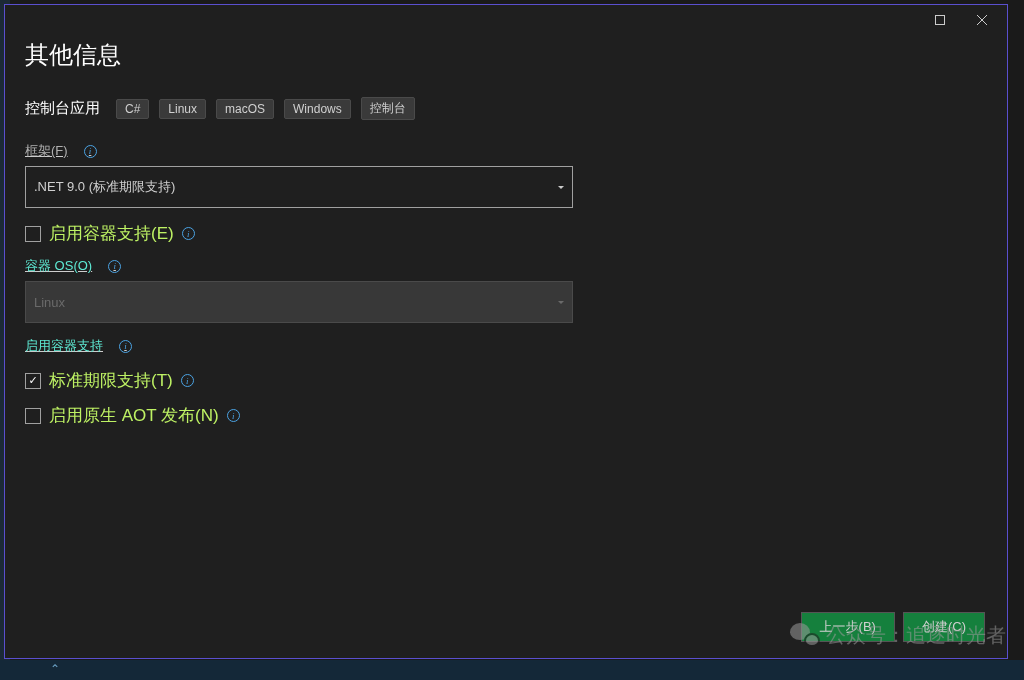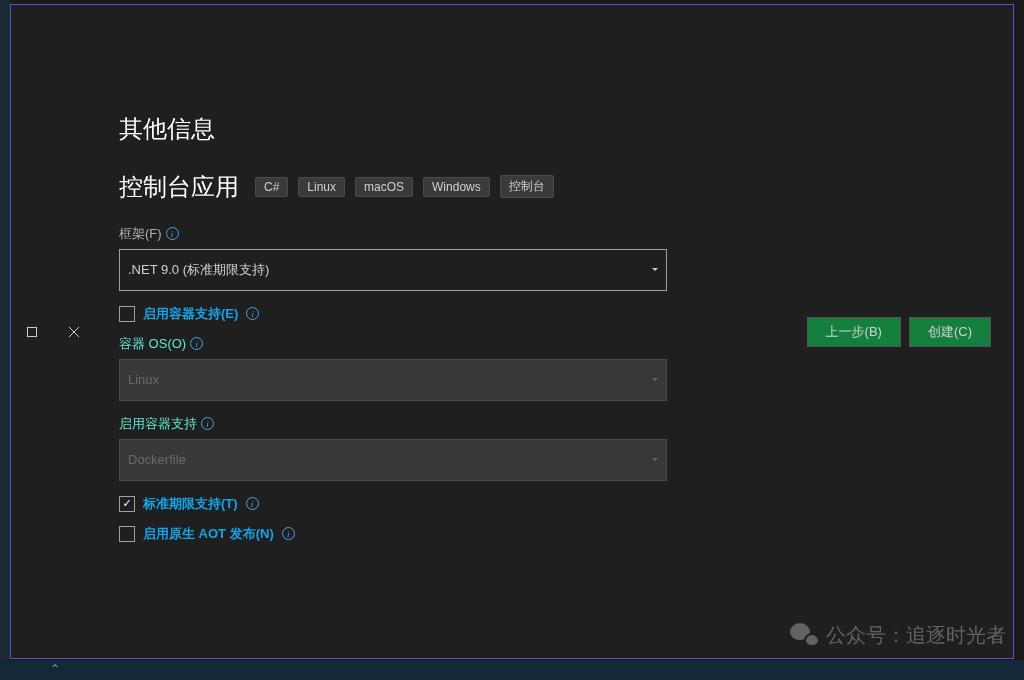--- a/index.html
+++ b/index.html
@@ -8,29 +8,28 @@
       height: 680px;
       background: #1a1a1a;
       font-family: "Microsoft YaHei", "Segoe UI", sans-serif;
       color: #cccccc;
       font-size: 13px;
       overflow: hidden;
       position: relative;
     }
     .dialog {
       position: absolute;
-      left: 10px;
+      left: 4px;
       top: 4px;
       width: 1004px;
       height: 655px;
       background: #1f1f1f;
       border: 1px solid #5a4fcf;
       display: flex;
-      flex-direction: row;
-      align-items: center;
+      flex-direction: column;
     }
     .titlebar {
       height: 30px;
       display: flex;
       justify-content: flex-end;
       align-items: center;
       padding-right: 4px;
     }
     .titlebar-btn {
       width: 42px;
@@ -52,38 +51,39 @@
       color: #ffffff;
       margin-bottom: 26px;
     }
     .subtitle-row {
       display: flex;
       align-items: center;
       gap: 10px;
       margin-bottom: 22px;
     }
     .subtitle {
-      font-size: 24px;
+      font-size: 15px;
       color: #ffffff;
       margin-right: 6px;
     }
     .tag {
       background: #3a3a3a;
       border: 1px solid #4a4a4a;
       color: #d0d0d0;
       padding: 2px 8px;
       font-size: 12px;
       border-radius: 2px;
     }
     .form-group { margin-bottom: 14px; }
     .field-label-row {
       display: flex;
       align-items: center;
-      gap: 4px;
+      gap: 16px;
       margin-bottom: 6px;
+      text-decoration: underline;
     }
     .field-label {
       color: #b0b0b0;
       font-size: 13px;
     }
     .field-label.disabled { color: #5eead4; }
     .info-icon {
       width: 13px;
       height: 13px;
       border-radius: 50%;
@@ -136,24 +136,23 @@
       background: #1f1f1f;
       display: flex;
       align-items: center;
       justify-content: center;
       cursor: pointer;
       font-size: 11px;
       color: #ffffff;
     }
     .checkbox.checked::after { content: "✓"; }
     .checkbox-label {
-      color: #0ea5e9;
-      font-size: 13px;
-      cursor: pointer;
-      font-weight: bold;
+      color: #bef264;
+      font-size: 17px;
+      cursor: pointer;
     }
     .footer {
       height: 62px;
       display: flex;
       align-items: center;
       justify-content: flex-end;
       padding: 0 22px;
       gap: 8px;
     }
     .btn {
@@ -273,24 +272,20 @@
         <span>Linux</span>
         <span class="select-arrow"></span>
       </div>
     </div>
 
     <div class="form-group">
       <div class="field-label-row">
         <span class="field-label disabled">启用容器支持</span>
         <span class="info-icon">i</span>
       </div>
-      <div class="select-box disabled">
-        <span>Dockerfile</span>
-        <span class="select-arrow"></span>
-      </div>
     </div>
 
     <div class="checkbox-row">
       <div class="checkbox checked"></div>
       <span class="checkbox-label">标准期限支持(T)</span>
       <span class="info-icon">i</span>
     </div>
 
     <div class="checkbox-row">
       <div class="checkbox"></div>

